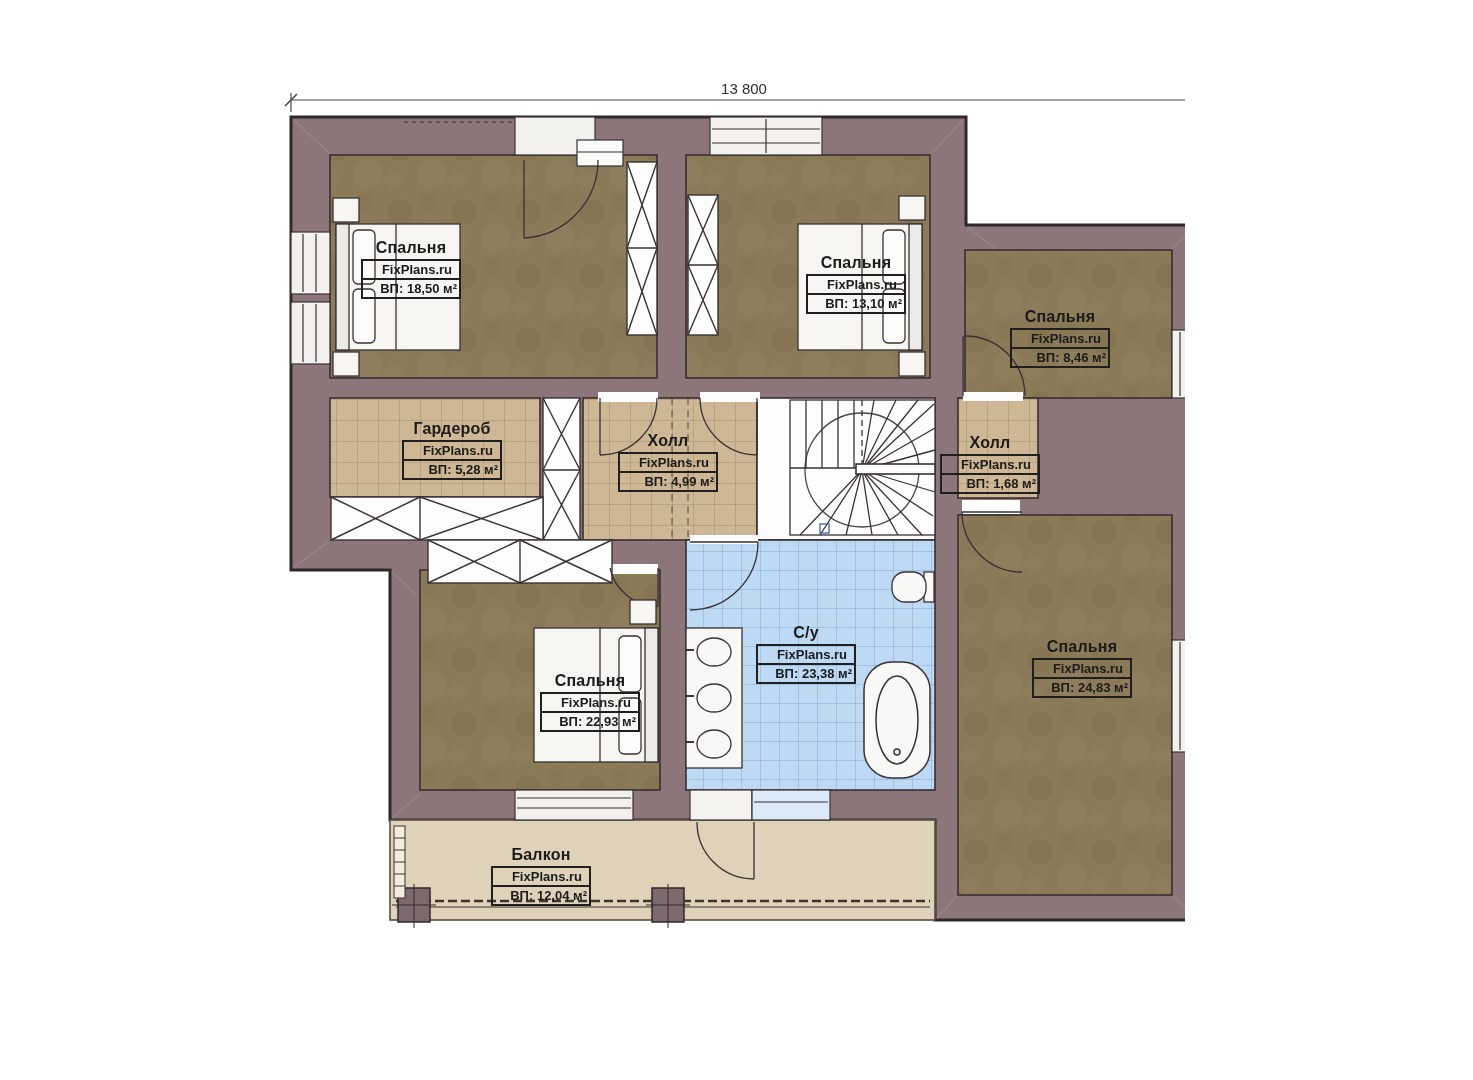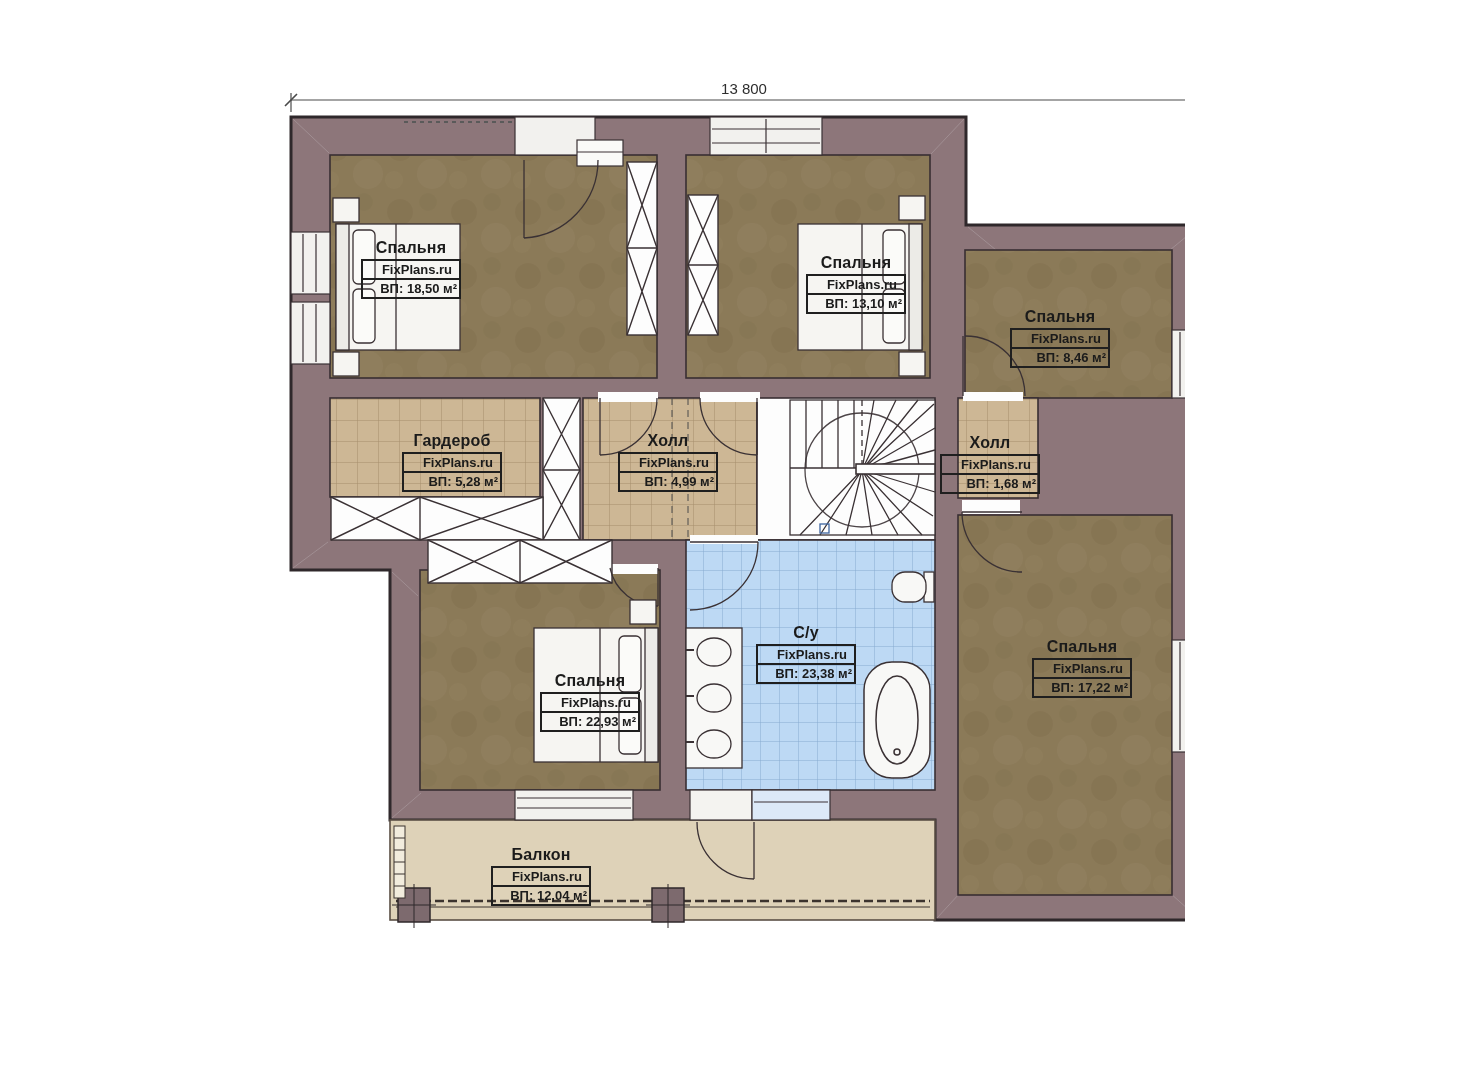--- a/index.html
+++ b/index.html
@@ -273,21 +273,21 @@
 </div>
 
 <div class="room-label" style="left:1060px;top:300px">
   <div class="room-name">Спальня</div>
   <div class="label-box">
     <div class="brand">FixPlans.ru</div>
     <div class="area">ВП: 8,46 м²</div>
   </div>
 </div>
 
-<div class="room-label" style="left:452px;top:424px">
+<div class="room-label" style="left:452px;top:412px">
   <div class="room-name">Гардероб</div>
   <div class="label-box">
     <div class="brand">FixPlans.ru</div>
     <div class="area">ВП: 5,28 м²</div>
   </div>
 </div>
 
 <div class="room-label" style="left:668px;top:424px">
   <div class="room-name">Холл</div>
   <div class="label-box">
@@ -317,21 +317,21 @@
   <div class="label-box">
     <div class="brand">FixPlans.ru</div>
     <div class="area">ВП: 22,93 м²</div>
   </div>
 </div>
 
 <div class="room-label" style="left:1082px;top:630px">
   <div class="room-name">Спальня</div>
   <div class="label-box">
     <div class="brand">FixPlans.ru</div>
-    <div class="area">ВП: 17,22 м²</div>
+    <div class="area">ВП: 24,83 м²</div>
   </div>
 </div>
 
 <div class="room-label" style="left:541px;top:838px">
   <div class="room-name">Балкон</div>
   <div class="label-box">
     <div class="brand">FixPlans.ru</div>
     <div class="area">ВП: 12,04 м²</div>
   </div>
 </div>

